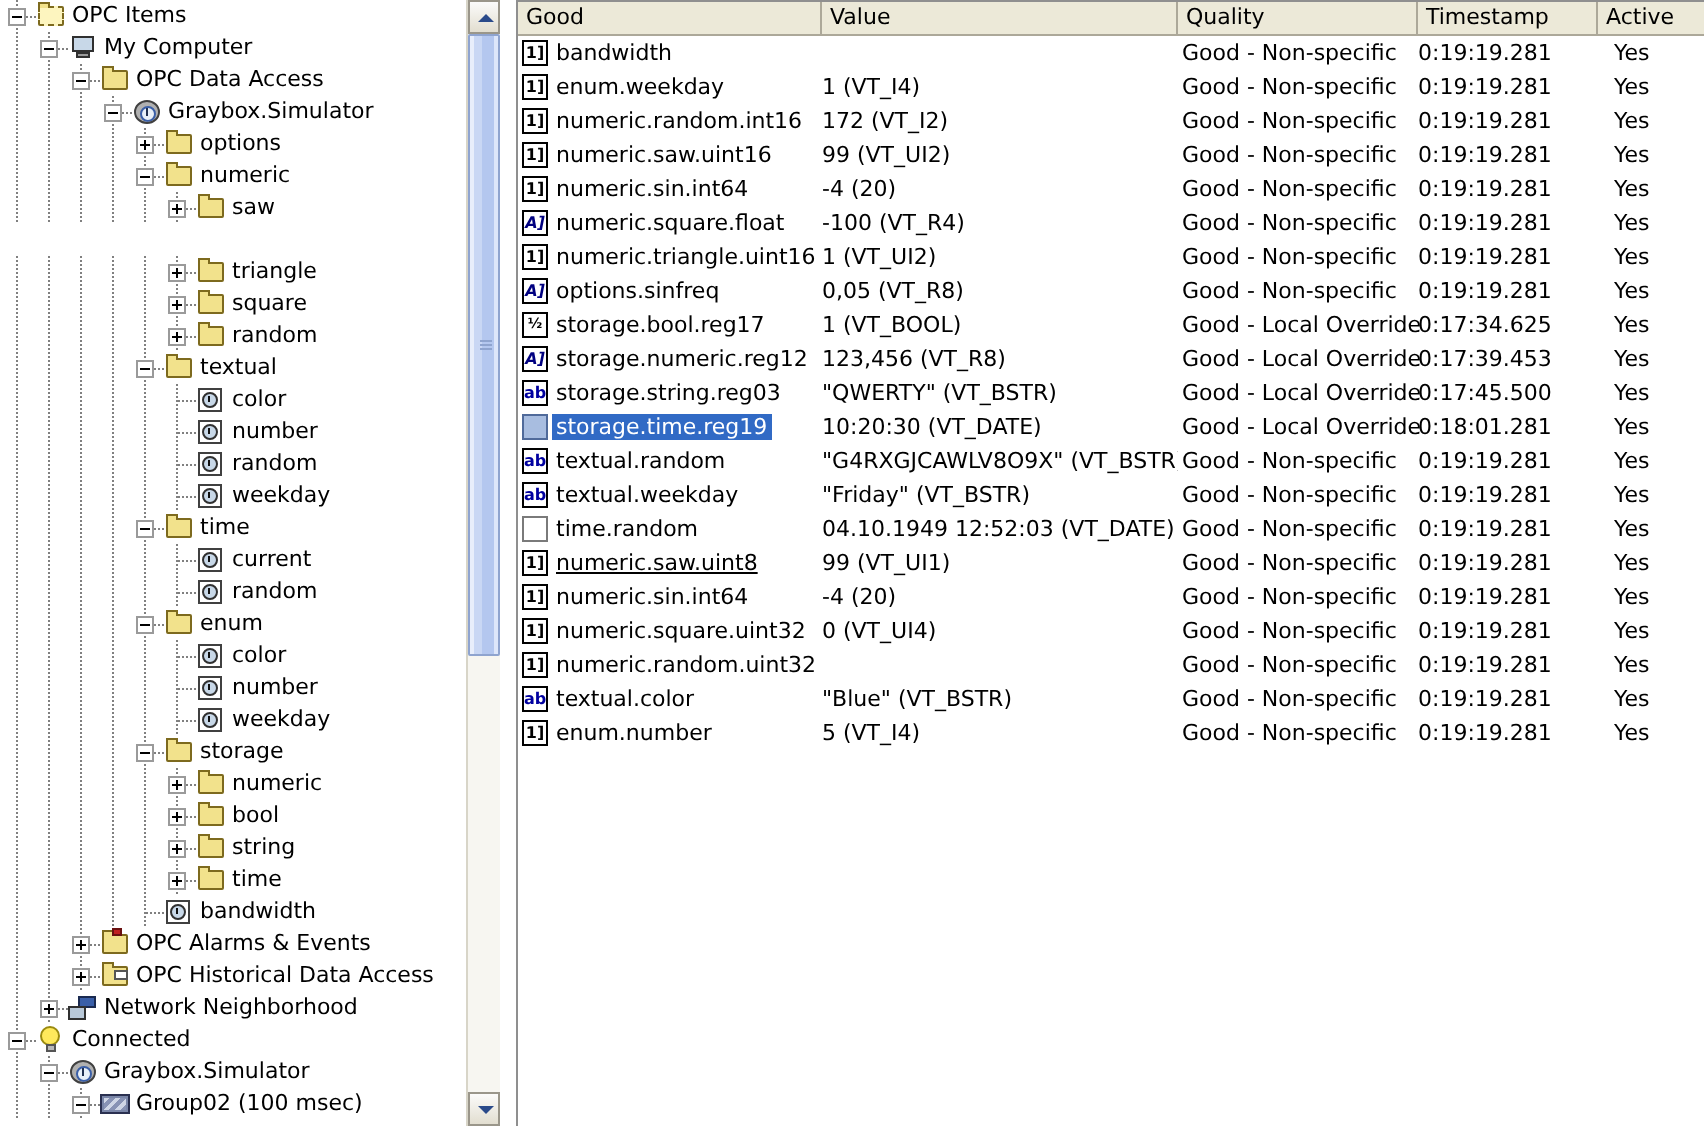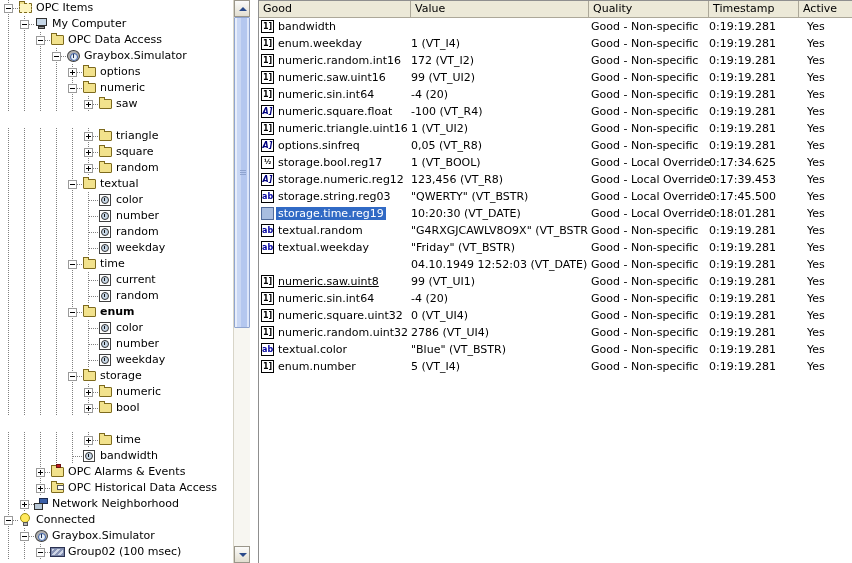--- a/index.html
+++ b/index.html
@@ -398,21 +398,21 @@
         <div class="vline" style="left: 8px;"></div>
         <div class="vline" style="left: 24px;"></div>
         <div class="vline" style="left: 40px;"></div>
         <div class="vline" style="left: 56px;"></div>
         <div class="vline" style="left: 72px;"></div>
         <div class="hline" style="left: 73px; width: 10px;"></div>
         <div class="exp" style="left: 68px;"></div>
         <div class="ico" style="left: 82px;">
           <div class="ic-folder"></div>
         </div>
-        <span class="lbl" style="left: 100px; font-weight: bold;">enum</span>
+        <span class="lbl" style="left: 100px;">enum</span>
       </div>
       <div class="tnode" style="top: 320px; position: absolute; left: 0px; right: 0px;">
         <div class="vline" style="left: 8px;"></div>
         <div class="vline" style="left: 24px;"></div>
         <div class="vline" style="left: 40px;"></div>
         <div class="vline" style="left: 56px;"></div>
         <div class="vline" style="left: 72px;"></div>
         <div class="vline" style="left: 88px;"></div>
         <div class="hline" style="left: 89px; width: 10px;"></div>
         <div class="ico" style="left: 98px;">
@@ -479,20 +479,34 @@
         <div class="vline" style="left: 40px;"></div>
         <div class="vline" style="left: 56px;"></div>
         <div class="vline" style="left: 72px;"></div>
         <div class="vline" style="left: 88px;"></div>
         <div class="hline" style="left: 89px; width: 10px;"></div>
         <div class="exp plus" style="left: 84px;"></div>
         <div class="ico" style="left: 98px;">
           <div class="ic-folder"></div>
         </div>
         <span class="lbl" style="left: 116px;">bool</span>
+      </div>
+      <div class="tnode" style="top: 416px; position: absolute; left: 0px; right: 0px;">
+        <div class="vline" style="left: 8px;"></div>
+        <div class="vline" style="left: 24px;"></div>
+        <div class="vline" style="left: 40px;"></div>
+        <div class="vline" style="left: 56px;"></div>
+        <div class="vline" style="left: 72px;"></div>
+        <div class="vline" style="left: 88px;"></div>
+        <div class="hline" style="left: 89px; width: 10px;"></div>
+        <div class="exp plus" style="left: 84px;"></div>
+        <div class="ico" style="left: 98px;">
+          <div class="ic-folder"></div>
+        </div>
+        <span class="lbl" style="left: 116px;">string</span>
       </div>
       <div class="tnode" style="top: 432px; position: absolute; left: 0px; right: 0px;">
         <div class="vline" style="left: 8px;"></div>
         <div class="vline" style="left: 24px;"></div>
         <div class="vline" style="left: 40px;"></div>
         <div class="vline" style="left: 56px;"></div>
         <div class="vline" style="left: 72px;"></div>
         <div class="vline" style="left: 88px;"></div>
         <div class="hline" style="left: 89px; width: 10px;"></div>
         <div class="exp plus" style="left: 84px;"></div>
@@ -699,20 +713,21 @@
           <div class="lcell c-active" style="left: 540px; width: 54px; text-align: left; padding-left: 8px;">Yes</div>
         </div>
         <div class="lrow">
           <div class="lcell c-name" style="left: 0px; width: 152px;"><span class="vico t-str">ab</span><span class="nm" style="margin-left: 17px;">textual.weekday</span></div>
           <div class="lcell c-value" style="left: 152px; width: 178px;">"Friday" (VT_BSTR)</div>
           <div class="lcell c-quality" style="left: 330px; width: 120px; padding-left: 2px;">Good - Non-specific</div>
           <div class="lcell c-timestamp" style="left: 450px; width: 90px;">0:19:19.281</div>
           <div class="lcell c-active" style="left: 540px; width: 54px; text-align: left; padding-left: 8px;">Yes</div>
         </div>
         <div class="lrow">
+          <div class="lcell c-name" style="left: 0px; width: 152px;"><span class="vico t-date"></span><span class="nm" style="margin-left: 17px;">time.random</span></div>
           <div class="lcell c-value" style="left: 152px; width: 178px;">04.10.1949 12:52:03 (VT_DATE)</div>
           <div class="lcell c-quality" style="left: 330px; width: 120px; padding-left: 2px;">Good - Non-specific</div>
           <div class="lcell c-timestamp" style="left: 450px; width: 90px;">0:19:19.281</div>
           <div class="lcell c-active" style="left: 540px; width: 54px; text-align: left; padding-left: 8px;">Yes</div>
         </div>
         <div class="lrow">
           <div class="lcell c-name" style="left: 0px; width: 152px;"><span class="vico t-int">1]</span><span class="nm" style="margin-left: 17px; text-decoration: underline;">numeric.saw.uint8</span></div>
           <div class="lcell c-value" style="left: 152px; width: 178px;">99 (VT_UI1)</div>
           <div class="lcell c-quality" style="left: 330px; width: 120px; padding-left: 2px;">Good - Non-specific</div>
           <div class="lcell c-timestamp" style="left: 450px; width: 90px;">0:19:19.281</div>
@@ -727,21 +742,20 @@
         </div>
         <div class="lrow">
           <div class="lcell c-name" style="left: 0px; width: 152px;"><span class="vico t-int">1]</span><span class="nm" style="margin-left: 17px;">numeric.square.uint32</span></div>
           <div class="lcell c-value" style="left: 152px; width: 178px;">0 (VT_UI4)</div>
           <div class="lcell c-quality" style="left: 330px; width: 120px; padding-left: 2px;">Good - Non-specific</div>
           <div class="lcell c-timestamp" style="left: 450px; width: 90px;">0:19:19.281</div>
           <div class="lcell c-active" style="left: 540px; width: 54px; text-align: left; padding-left: 8px;">Yes</div>
         </div>
         <div class="lrow">
           <div class="lcell c-name" style="left: 0px; width: 152px;"><span class="vico t-int">1]</span><span class="nm" style="margin-left: 17px;">numeric.random.uint32</span></div>
-          <div class="lcell c-value" style="left: 152px; width: 178px;">2786 (VT_UI4)</div>
           <div class="lcell c-quality" style="left: 330px; width: 120px; padding-left: 2px;">Good - Non-specific</div>
           <div class="lcell c-timestamp" style="left: 450px; width: 90px;">0:19:19.281</div>
           <div class="lcell c-active" style="left: 540px; width: 54px; text-align: left; padding-left: 8px;">Yes</div>
         </div>
         <div class="lrow">
           <div class="lcell c-name" style="left: 0px; width: 152px;"><span class="vico t-str">ab</span><span class="nm" style="margin-left: 17px;">textual.color</span></div>
           <div class="lcell c-value" style="left: 152px; width: 178px;">"Blue" (VT_BSTR)</div>
           <div class="lcell c-quality" style="left: 330px; width: 120px; padding-left: 2px;">Good - Non-specific</div>
           <div class="lcell c-timestamp" style="left: 450px; width: 90px;">0:19:19.281</div>
           <div class="lcell c-active" style="left: 540px; width: 54px; text-align: left; padding-left: 8px;">Yes</div>

